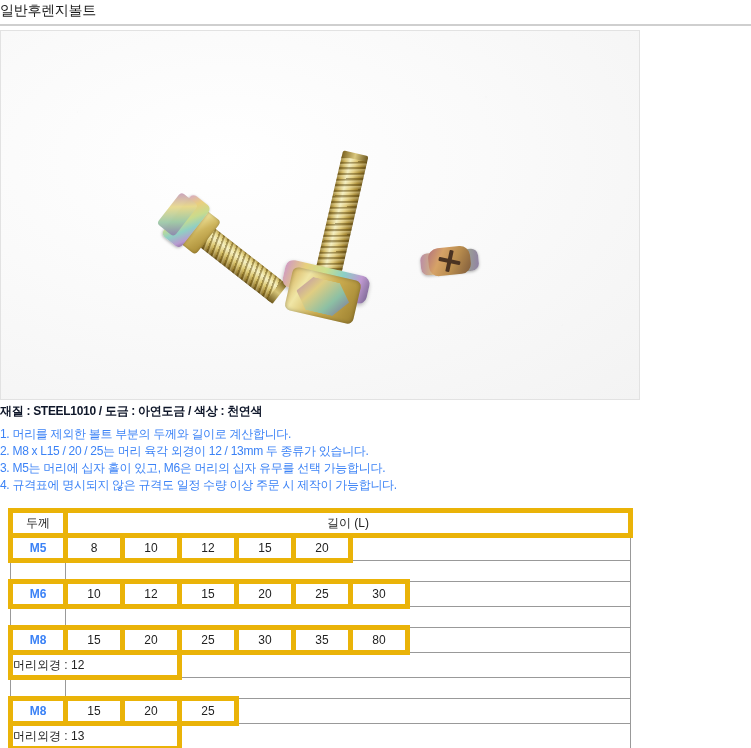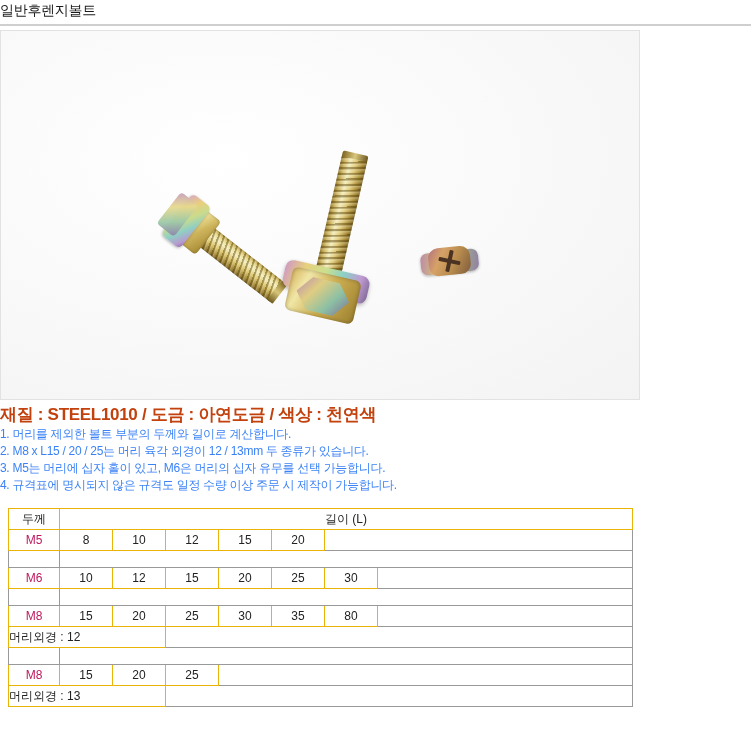--- a/index.html
+++ b/index.html
@@ -243,23 +243,23 @@
   .b3-cross-b {
     left: 24px; top: 28px; width: 22px; height: 4px;
     transform: rotate(18deg);
   }
 
   
   .spec-heading {
     position: absolute;
     left: 0px;
     top: 403px;
-    font-size: 17px;
+    font-size: 12px;
     font-weight: bold;
-    color: #c2410c;
+    color: #0f172a;
     letter-spacing: -0.3px;
   }
   .notes {
     position: absolute;
     left: 0px;
     top: 426px;
     width: 740px;
   }
   .notes li {
     font-size: 12px;
@@ -276,30 +276,30 @@
   
   .spec-table {
     position: absolute;
     left: 8px;
     top: 508px;
     width: 625px;
     border-collapse: collapse;
     font-size: 12px;
   }
   .spec-table td {
-    border: 1px solid #eab308;
+    border: 5px solid #eab308;
     height: 20px;
     text-align: center;
     color: #222222;
     padding: 0;
   }
   .spec-table td.lbl {
     width: 50px;
-    font-weight: normal;
-    color: #be185d;
+    font-weight: bold;
+    color: #3b82f6;
   }
   .spec-table td.hdr {
     font-weight: normal;
     color: #222222;
   }
   .spec-table td.val {
     width: 52px;
   }
   .spec-table td.blank {
     border: 1px solid #999999;

